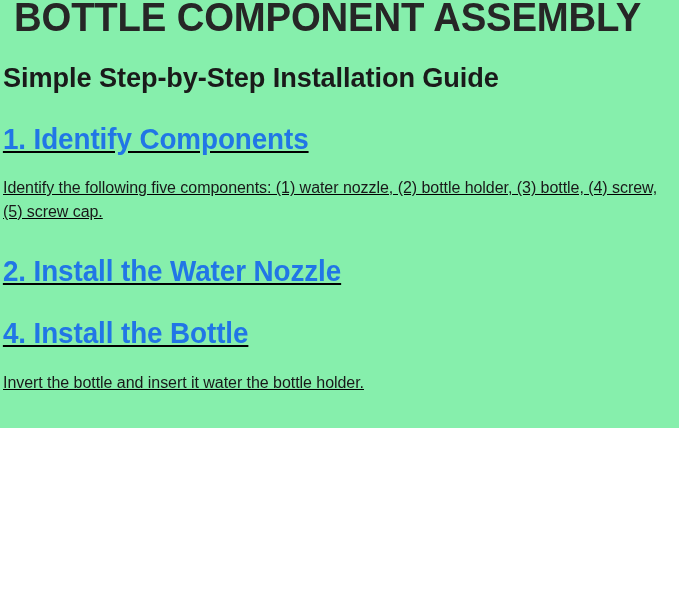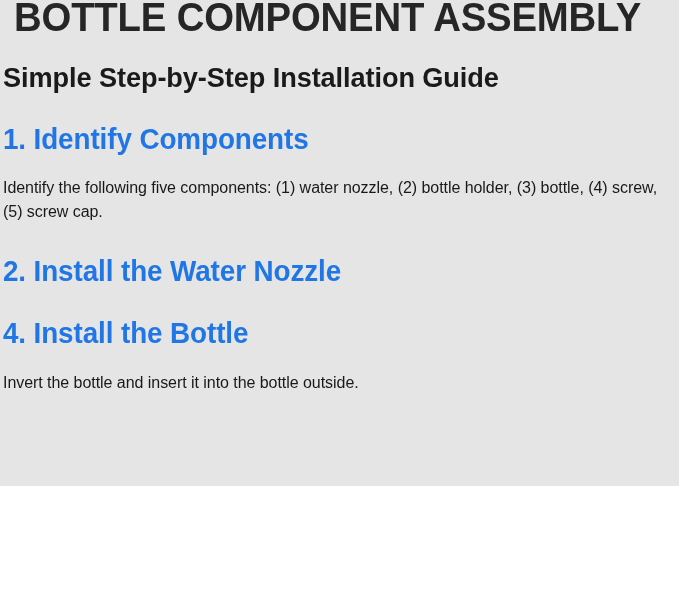--- a/index.html
+++ b/index.html
@@ -10,22 +10,22 @@
   }
 
   body {
     font-family: "Liberation Sans", sans-serif;
     -webkit-font-smoothing: antialiased;
   }
 
   #page {
     position: relative;
     width: 679px;
-    height: 486px;
-    background: #e5e5e5;
+    height: 428px;
+    background: #86efac;
     overflow: hidden;
     box-sizing: border-box;
   }
 
   
   .doc-title {
     position: absolute;
     left: 14px;
     top: -6px;
     width: 660px;
@@ -61,20 +61,21 @@
   
   .steps {
     position: absolute;
     left: 0;
     top: 118px;
     width: 679px;
   }
 
   .step {
     position: relative;
+    text-decoration: underline;
   }
 
   .step-heading {
     margin: 0;
     padding: 0 0 0 3px;
     font-family: "Liberation Sans", sans-serif;
     font-size: 29px;
     font-weight: 700;
     line-height: 34px;
     letter-spacing: -0.1px;
@@ -125,18 +126,18 @@
       <p class="step-body">Identify the following five components: (1) water nozzle, (2) bottle holder, (3) bottle, (4) screw, (5) screw cap.</p>
     </section>
 
     <section class="step step-2">
       <h3 class="step-heading">2. Install the Water Nozzle</h3>
     </section>
 
 
     <section class="step step-4">
       <h3 class="step-heading">4. Install the Bottle</h3>
-      <p class="step-body">Invert the bottle and insert it into the bottle outside.</p>
+      <p class="step-body">Invert the bottle and insert it water the bottle holder.</p>
     </section>
 
   </div>
 
 </div>
 
 </body></html>

